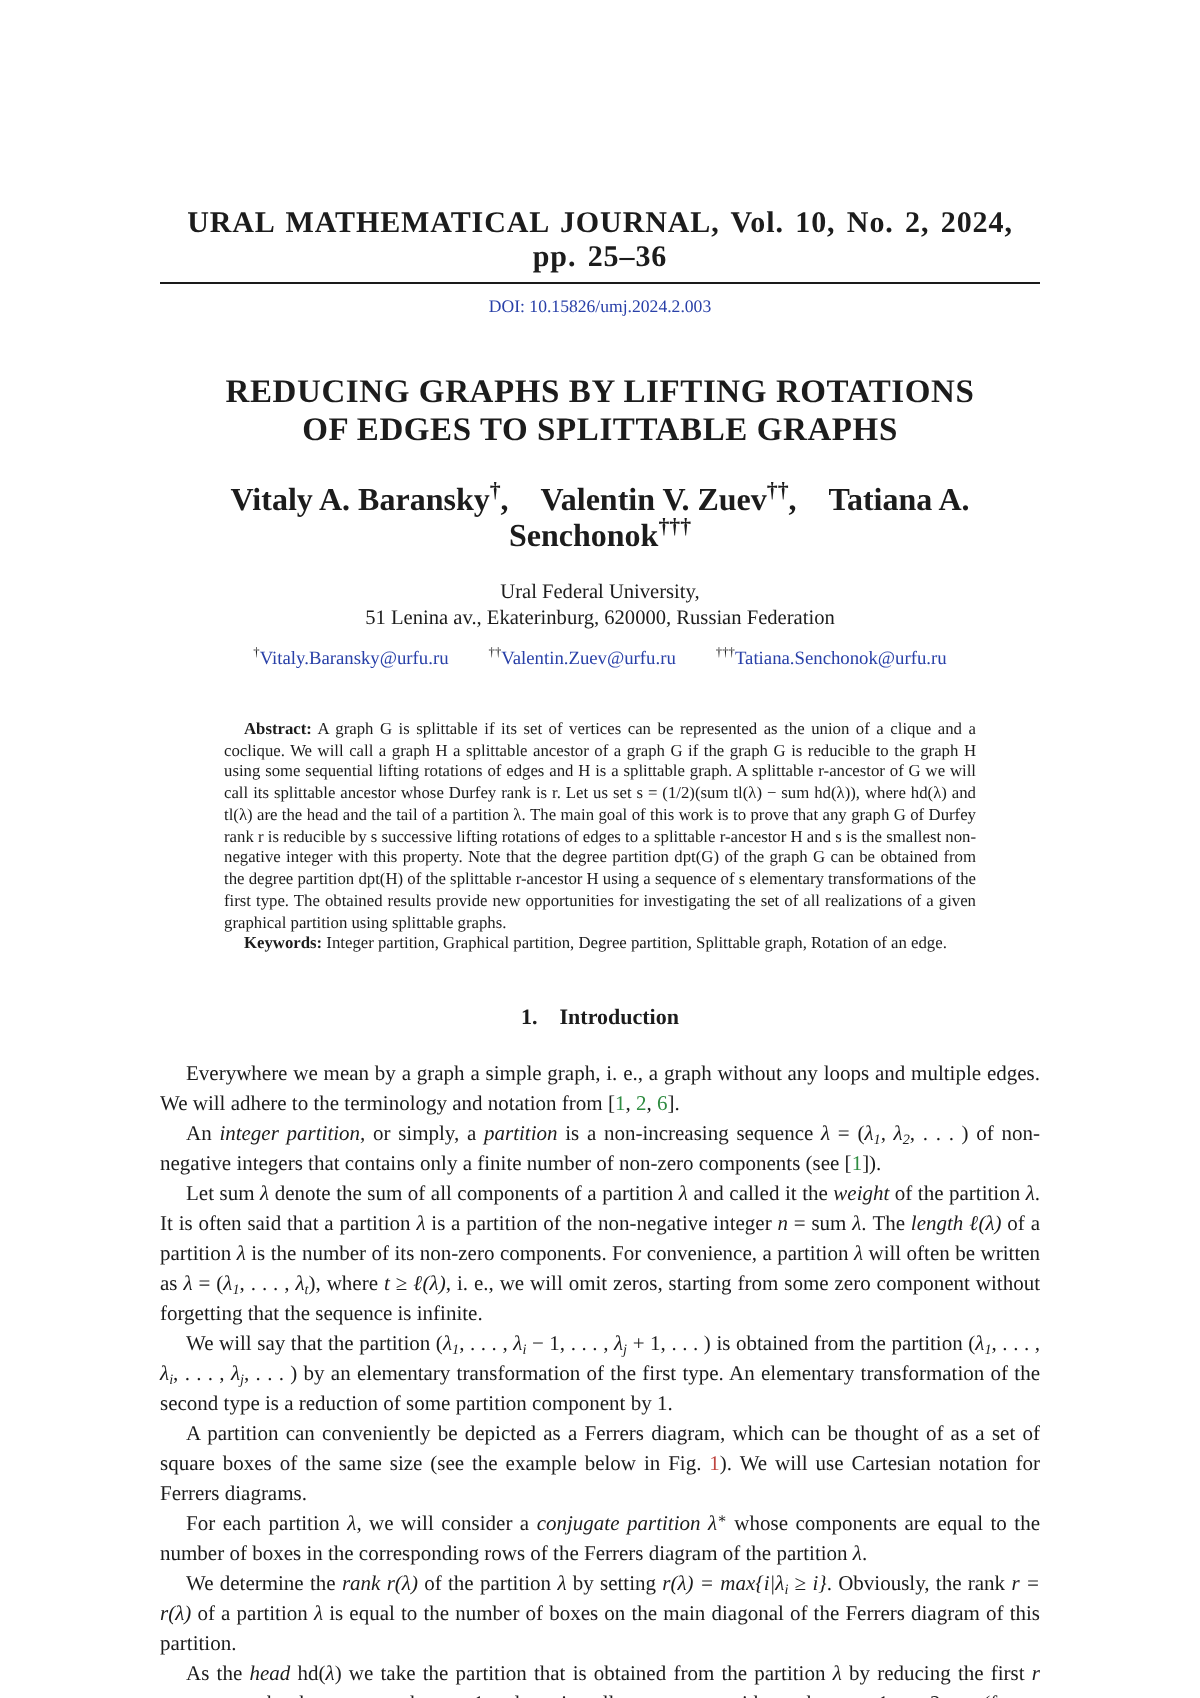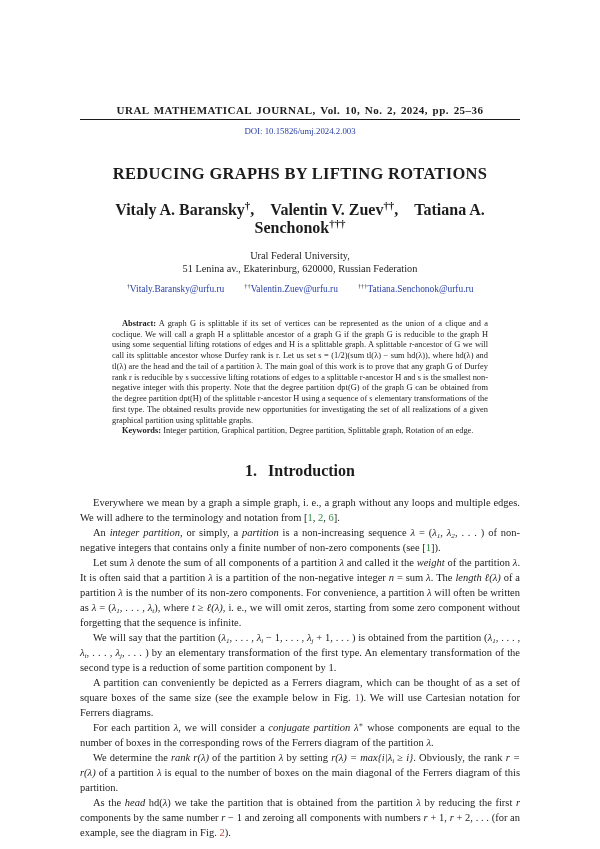--- a/index.html
+++ b/index.html
@@ -1,36 +1,36 @@
 <!DOCTYPE html>
 <html><head>
 <meta charset="utf-8">
 <style>
   html,body{margin:0;padding:0;background:#ffffff;}
   .page{
     width:600px;height:849px;background:#ffffff;position:relative;
     font-family:"Liberation Serif","DejaVu Serif",serif;color:#1c1c1c;
     box-sizing:border-box;padding:104px 80px 0 80px;overflow:hidden;
   }
-  .journal-line{text-align:center;font-weight:bold;font-size:11px;letter-spacing:.45px;word-spacing:1.5px;}
+  .journal-line{text-align:center;font-weight:bold;font-size:15px;letter-spacing:.45px;word-spacing:1.5px;}
   .rule{border-bottom:1.4px solid #1a1a1a;margin-top:3px;}
   .doi{text-align:center;font-size:8.8px;margin-top:6px;color:#2940a8;}
   .title{margin-top:29px;text-align:center;font-weight:bold;font-size:16.5px;line-height:1.14;letter-spacing:.3px;}
   .authors{margin-top:17px;text-align:center;font-weight:bold;font-size:16px;}
   .author+.author{margin-left:16px;}
   sup{font-size:68%;line-height:0;}
   .affil{margin-top:12px;text-align:center;font-size:10.3px;line-height:1.32;}
   .emails{margin-top:8px;text-align:center;font-size:9.4px;}
   .email-item+.email-item{margin-left:20px;}
   .email{color:#2940a8;}
   .abstract{margin:25px 32px 0 32px;font-size:8.4px;line-height:1.28;text-align:justify;font-family:Liberation Serif, serif;}
   .abstract p{margin:0;text-indent:10px;}
   .abs-label,.kw-label{font-weight:bold;}
   .keywords{margin-top:7px;}
-  .section-heading{text-align:center;font-weight:bold;font-size:16px;margin-top:25px;}
+  .section-heading{text-align:center;font-weight:bold;font-size:11px;margin-top:25px;}
   .sec-title{margin-left:11px;}
   .body-text{margin-top:15px;font-size:10.5px;line-height:1.43;text-align:justify;}
   .body-text p{margin:0;text-indent:13px;}
   
   .rt-i{font-style:italic;}
   .rt-m{font-style:italic;}
   .rt-g{color:#2e8b40;}
   .rt-r{color:#bf4540;}
   .rt-sub{font-size:68%;vertical-align:-0.28em;font-style:italic;line-height:0;}
   .rt-sup{font-size:68%;vertical-align:0.5em;line-height:0;}
@@ -39,20 +39,21 @@
 <body>
 
 <div class="page">
 
   <div class="journal-line">URAL MATHEMATICAL JOURNAL, Vol. 10, No. 2, 2024, pp. 25–36</div>
   <div class="rule"></div>
   <div class="doi">DOI: 10.15826/umj.2024.2.003</div>
 
   <div class="title">
     <div>REDUCING GRAPHS BY LIFTING ROTATIONS</div>
+    <div>OF EDGES TO SPLITTABLE GRAPHS</div>
   </div>
 
   <div class="authors"><span class="author">Vitaly A. Baransky<sup>†</sup>,</span><span class="author">Valentin V. Zuev<sup>††</sup>,</span><span class="author">Tatiana A. Senchonok<sup>†††</sup></span></div>
 
   <div class="affil">
     <div>Ural Federal University,</div>
     <div>51 Lenina av., Ekaterinburg, 620000, Russian Federation</div>
   </div>
 
   <div class="emails"><span class="email-item"><sup>†</sup><span class="email">Vitaly.Baransky@urfu.ru</span></span><span class="email-item"><sup>††</sup><span class="email">Valentin.Zuev@urfu.ru</span></span><span class="email-item"><sup>†††</sup><span class="email">Tatiana.Senchonok@urfu.ru</span></span></div>

